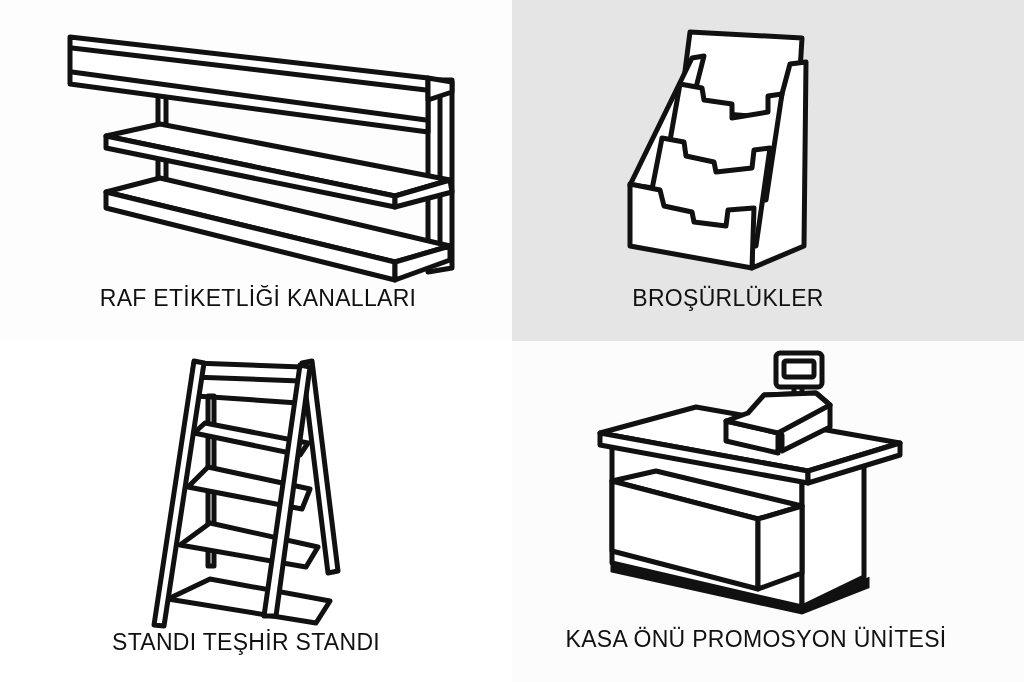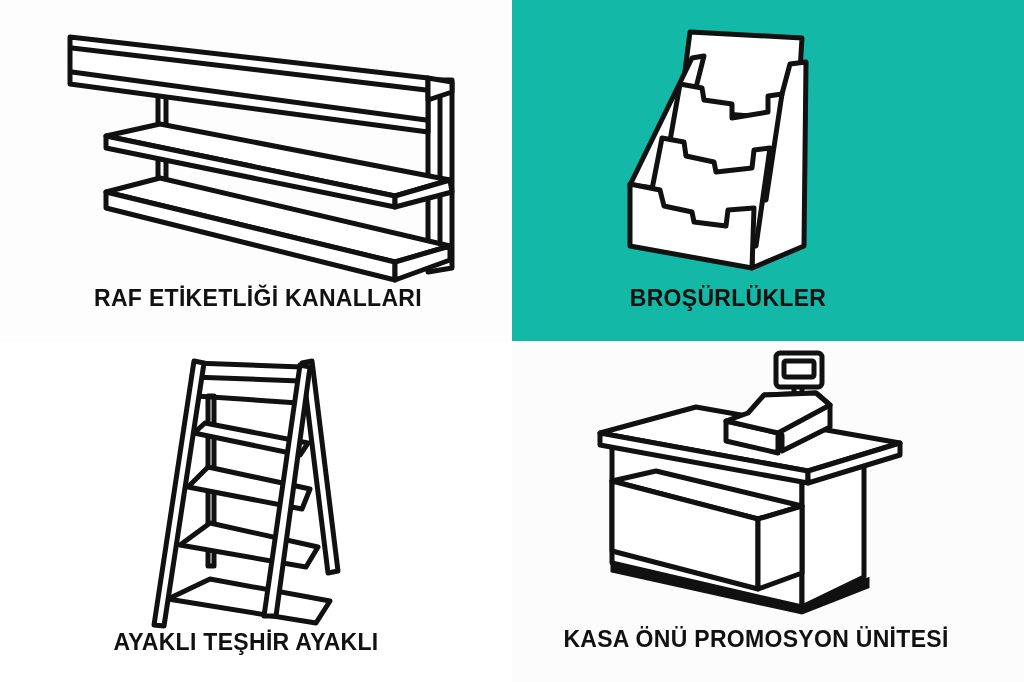--- a/index.html
+++ b/index.html
@@ -8,27 +8,27 @@
     background: #ffffff;
     font-family: "Liberation Sans", "DejaVu Sans", sans-serif;
   }
   .grid {
     position: relative; width: 1024px; height: 682px;
   }
   .quad {
     position: absolute;
   }
   .q1 { left: 0; top: 0; width: 512px; height: 341px; background: #fdfdfd; }
-  .q2 { left: 512px; top: 0; width: 512px; height: 341px; background: #14b8a6; }
+  .q2 { left: 512px; top: 0; width: 512px; height: 341px; background: #e5e5e5; }
   .q3 { left: 0; top: 341px; width: 512px; height: 341px; background: #ffffff; }
   .q4 { left: 512px; top: 341px; width: 512px; height: 341px; background: #fcfcfc; text-align: right; }
   .illus { position: absolute; left: 0; top: 0; }
   .label {
     position: absolute;
-    font-weight: 700;
+    font-weight: 400;
     font-size: 23px;
     letter-spacing: 0.3px;
     color: #111111;
     white-space: nowrap;
     transform: translateX(-50%);
   }
   svg .s { fill: #ffffff; stroke: #111; stroke-width: 5; stroke-linejoin: round; stroke-linecap: round; }
   svg .l { fill: none; stroke: #111; stroke-width: 5; stroke-linejoin: round; stroke-linecap: round; }
   svg .b { fill: #111; stroke: #111; stroke-width: 3; }
 </style>
@@ -92,21 +92,21 @@
       <polygon class="s" points="168,258 210,238 330,260 316,282"></polygon>
 
       <polygon class="s" points="194,22 302,26 300,40 192,36"></polygon>
 
       <line class="l" x1="196" y1="55" x2="298" y2="62"></line>
 
       <polygon class="s" points="194,20 204,22 164,285 154,284"></polygon>
 
       <polygon class="s" points="300,24 310,26 276,275 264,275"></polygon>
     </svg>
-    <div class="label" style="left:246px; top:288px;">AYAKLI TEŞHİR AYAKLI</div>
+    <div class="label" style="left:246px; top:288px;">STANDI TEŞHİR STANDI</div>
   </div>
 
   <div class="quad q4">
     <svg class="illus" width="512" height="341" viewBox="0 0 512 341">
 
       <polygon class="b" points="100,220 290,262 356,238 356,246 290,272 100,230"></polygon>
 
       <polygon class="s" points="100,102 290,138 290,266 100,222"></polygon>
 
       <polygon class="s" points="290,138 352,108 352,236 290,266"></polygon>

